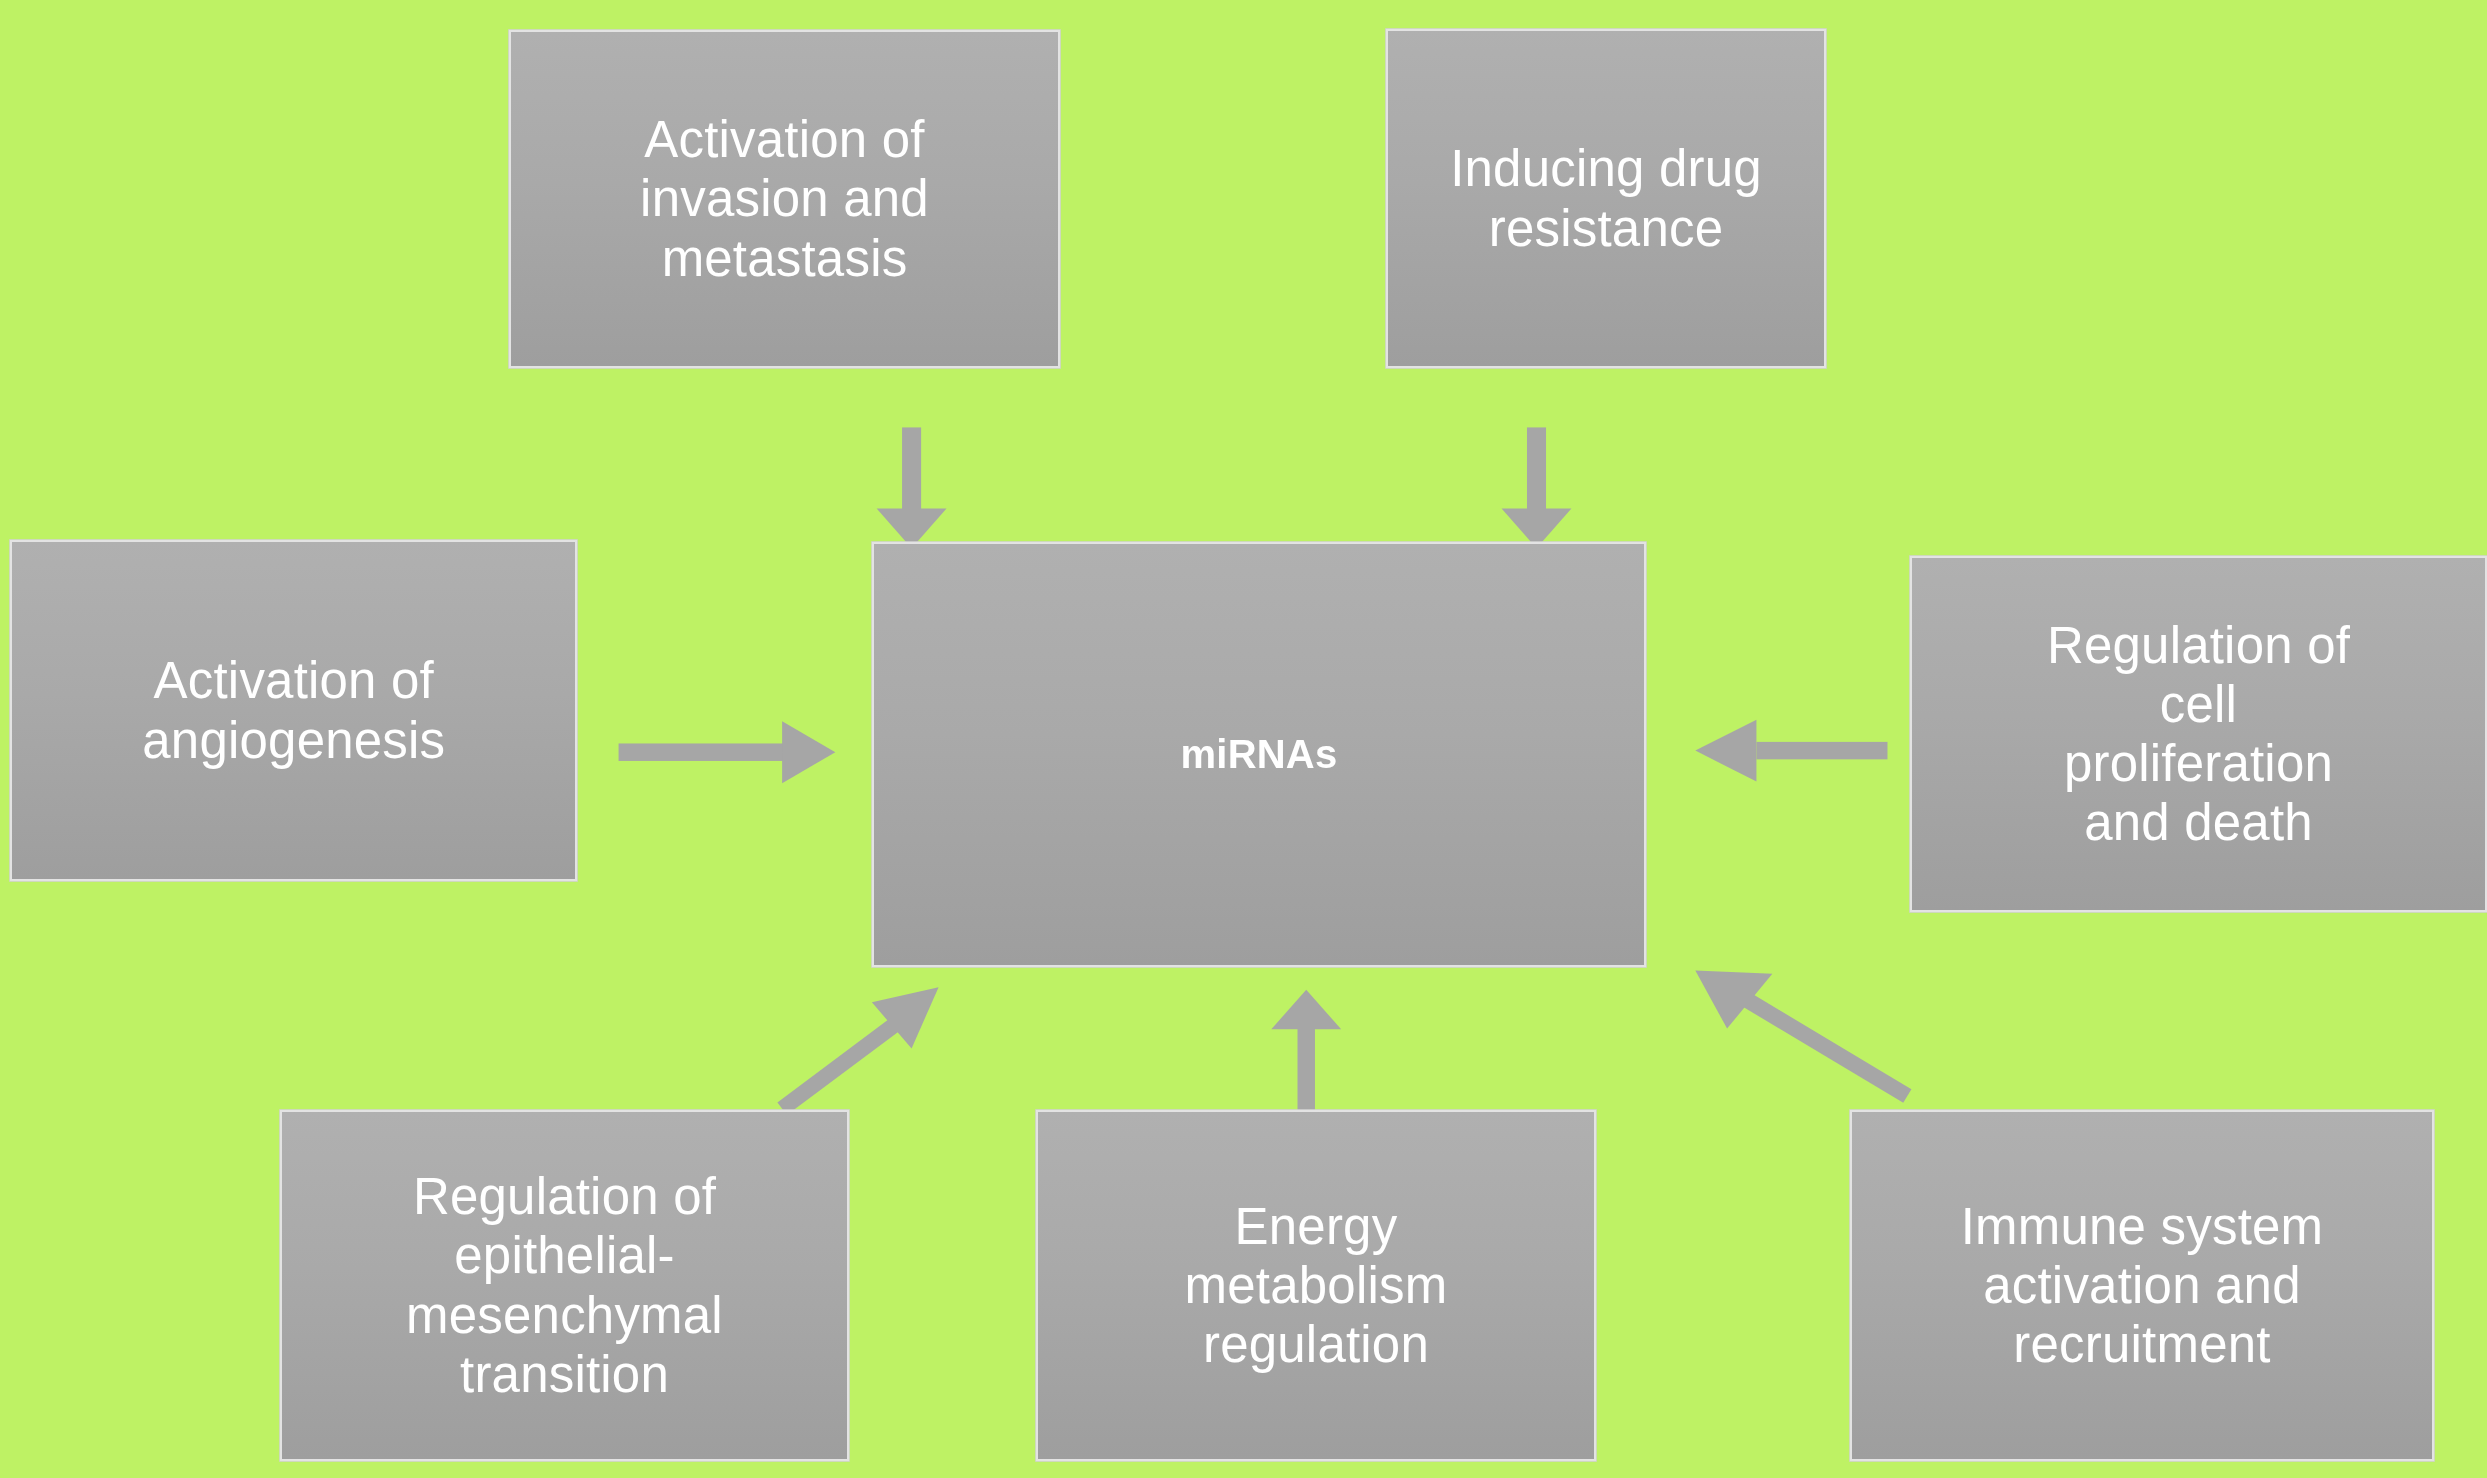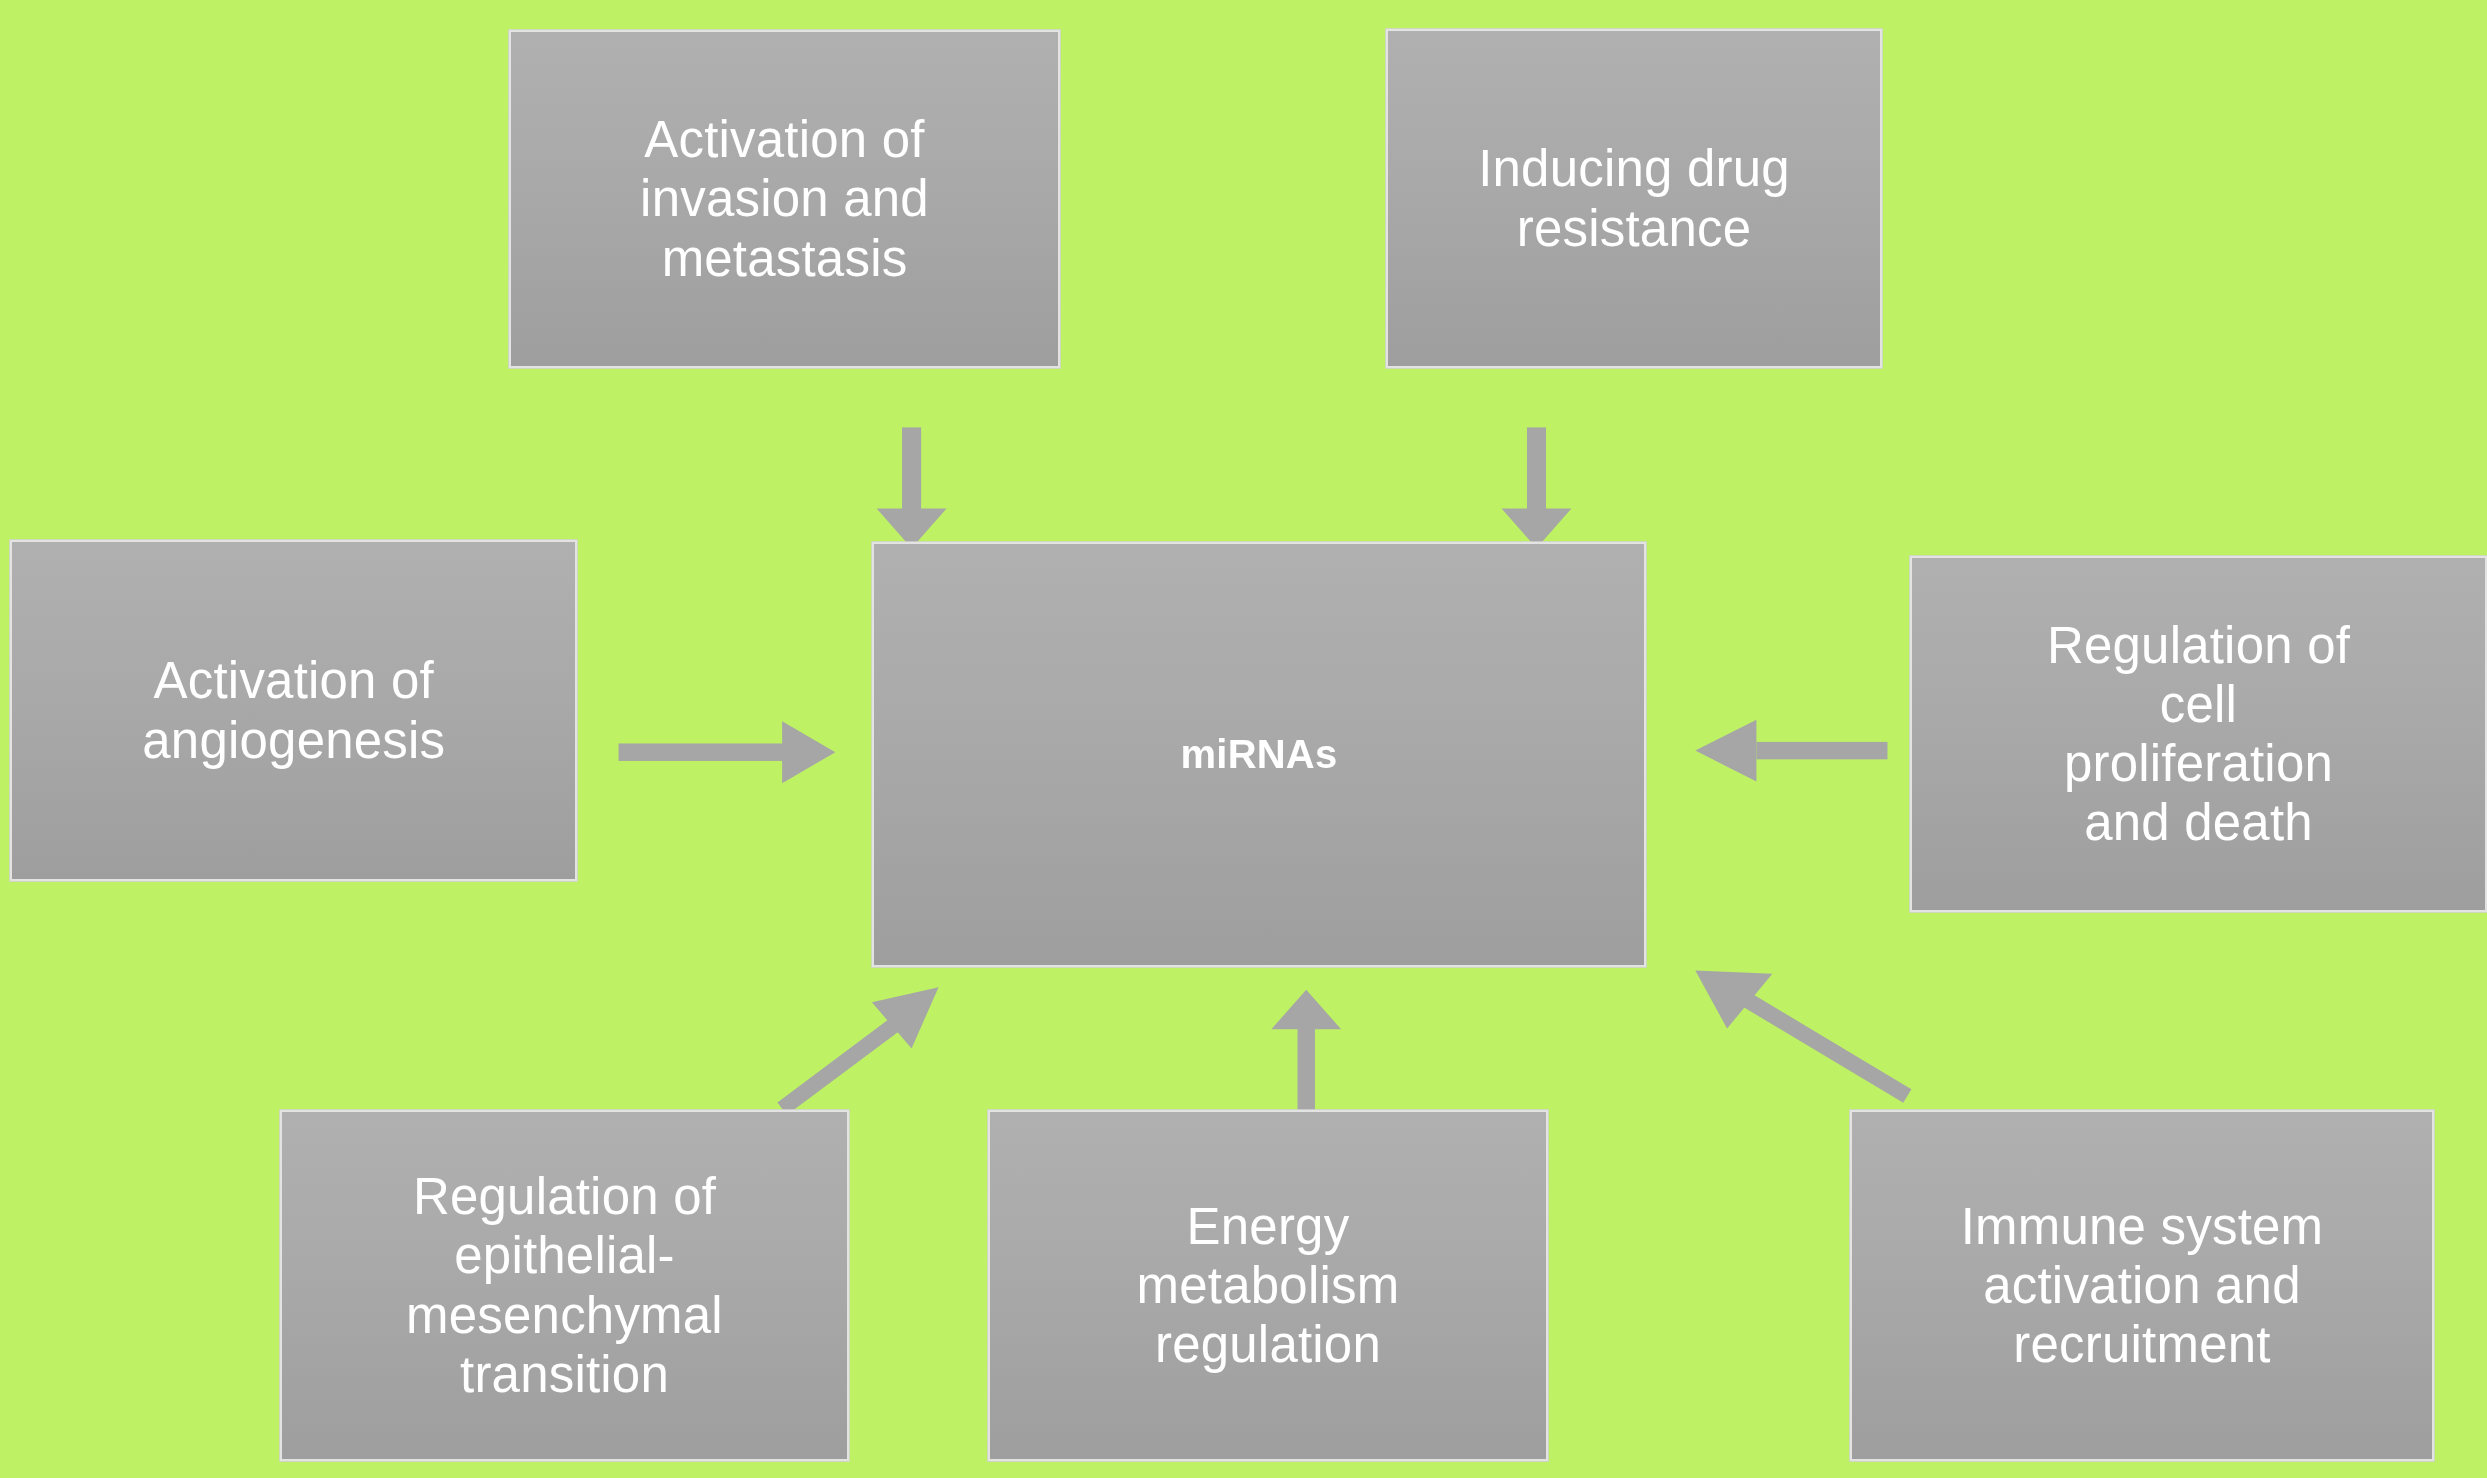--- a/index.html
+++ b/index.html
@@ -39,42 +39,42 @@
     display: block;
     width: 100%;
     white-space: pre-line;
   }
   
   #node-invasion-metastasis {
     left: 509px;  top: 30px;   width: 551px;  height: 338px;
     font-size: 51px;
   }
   #node-drug-resistance {
-    left: 1386px; top: 29px;   width: 496px;  height: 339px;
+    left: 1386px; top: 29px;   width: 440px;  height: 339px;
     font-size: 51px;
   }
   #node-angiogenesis {
     left: 10.3px;   top: 540px;  width: 567px;  height: 341px;
     font-size: 51px;
   }
   #node-mirnas {
     left: 872px; top: 542px;  width: 774px;  height: 425px;
     font-size: 40px;
     font-weight: bold;
   }
   #node-cell-proliferation {
     left: 1910px; top: 556px;  width: 577px;  height: 356px;
     font-size: 51px;
   }
   #node-emt {
     left: 280px;  top: 1110px; width: 569px;  height: 351px;
     font-size: 51px;
   }
   #node-energy-metabolism {
-    left: 988px; top: 1110px; width: 560px;  height: 351px;
+    left: 1036px; top: 1110px; width: 560px;  height: 351px;
     font-size: 51px;
   }
   #node-immune-system {
     left: 1850px; top: 1110px; width: 584px;  height: 351px;
     font-size: 51px;
   }
   
   #arrows {
     position: absolute;
     left: 0; top: 0;

